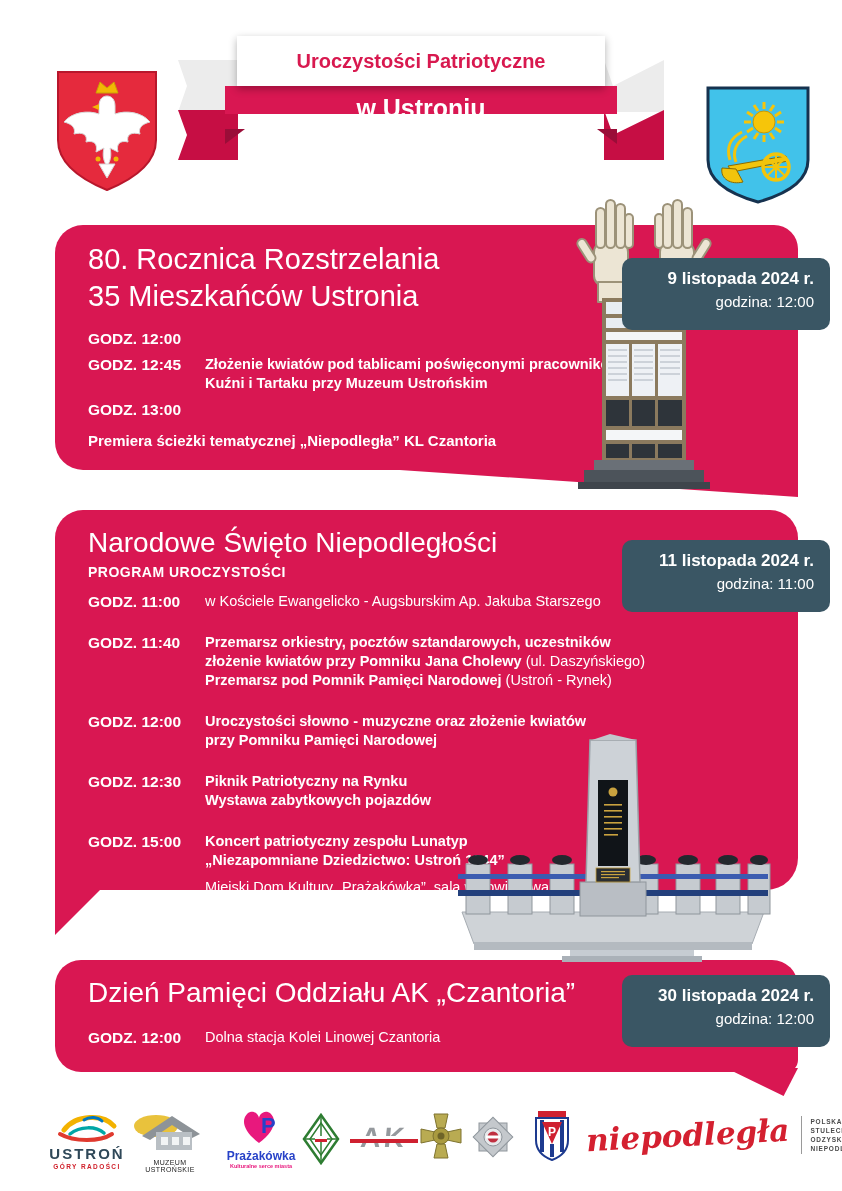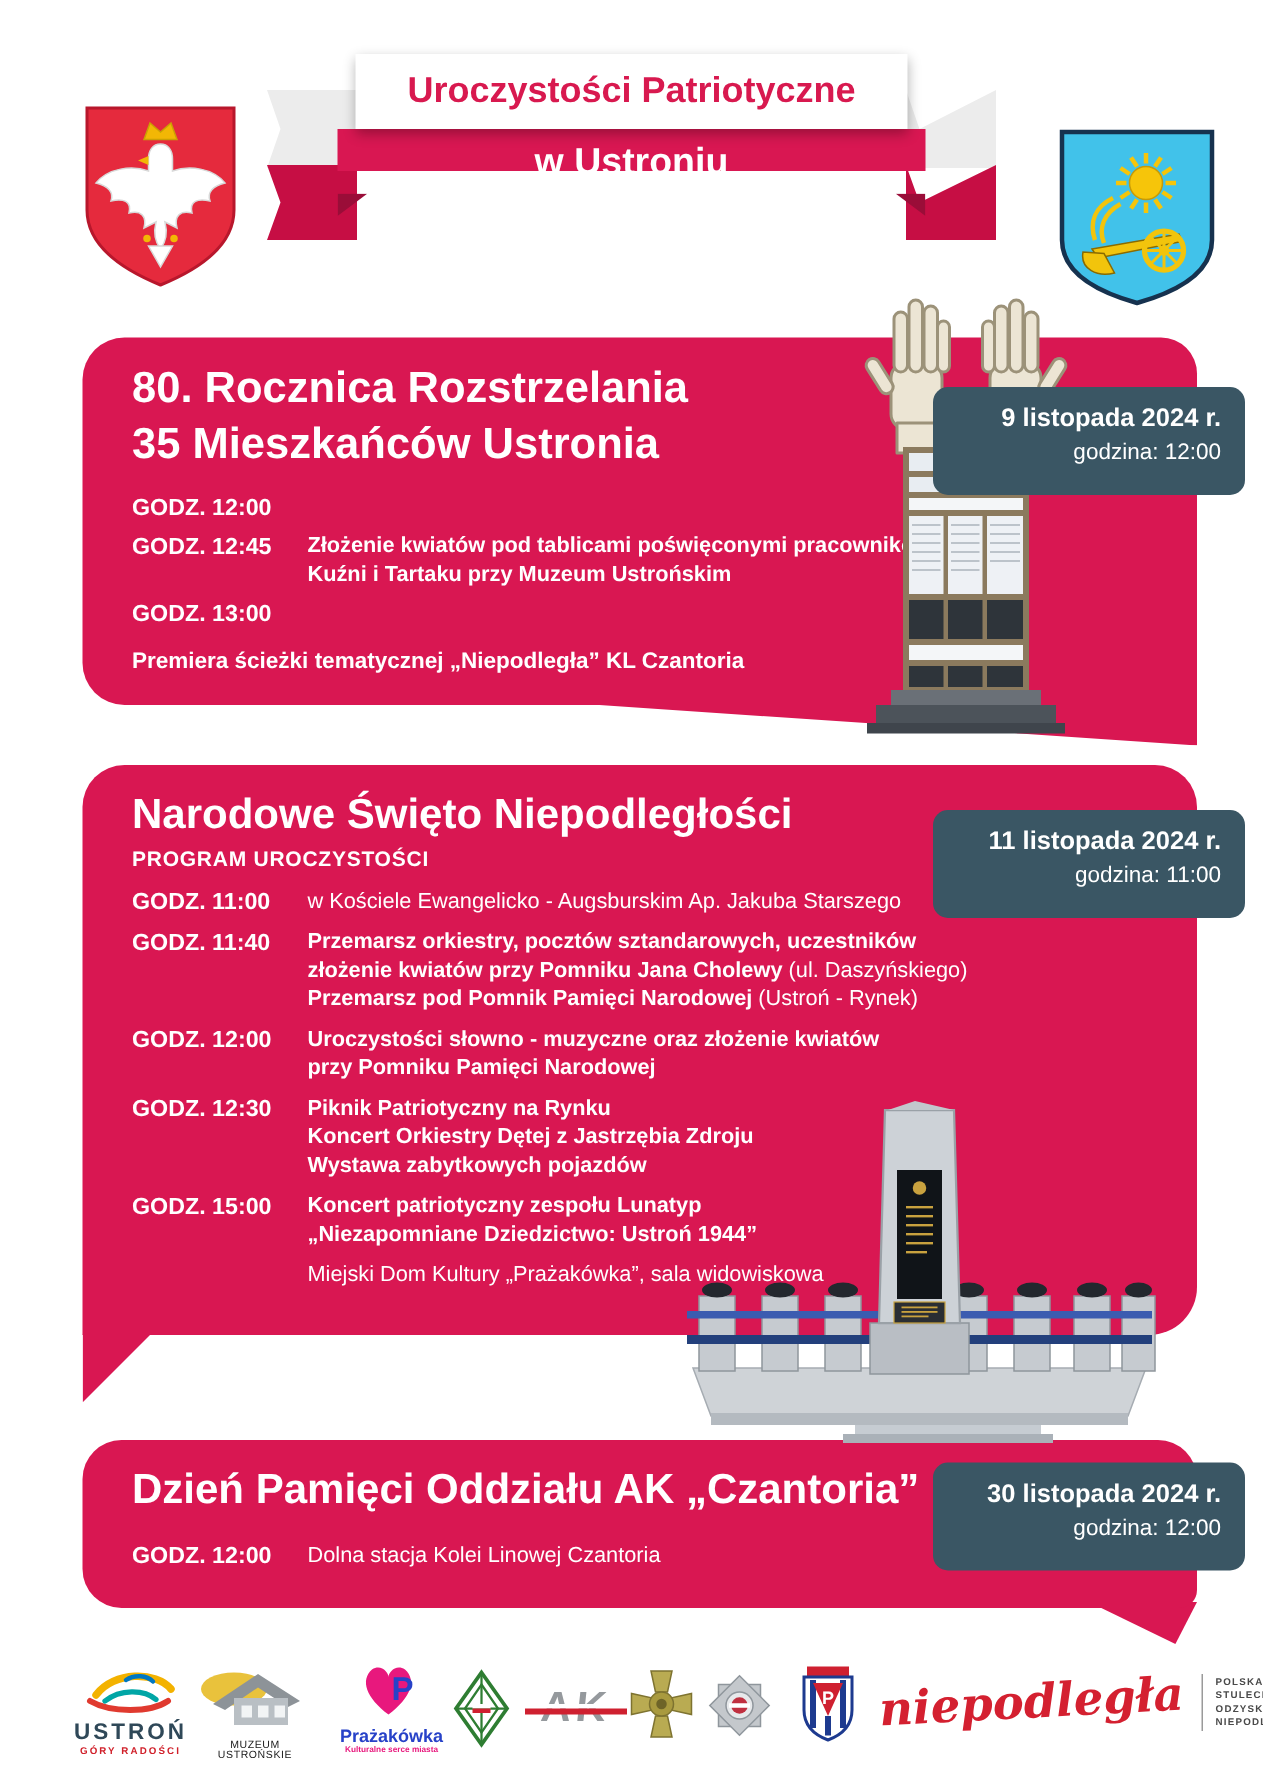--- a/index.html
+++ b/index.html
@@ -15,44 +15,44 @@
   .flap-r-gray{left:604px;top:60px;width:60px;height:52px;background:#ececec;
      clip-path:polygon(0 0,85% 50%,100% 0,100% 100%,0 100%);transform:scaleX(-1);}
   .flap-r-red{left:604px;top:110px;width:60px;height:50px;background:#c60e44;
      clip-path:polygon(0 0,85% 50%,100% 0,100% 100%,0 100%);transform:scaleX(-1);}
   .fold{position:absolute;width:20px;height:15px;background:#9a0d38;}
   .fold-l{left:225px;top:129px;clip-path:polygon(0 0,100% 0,0 100%);}
   .fold-r{left:597px;top:129px;clip-path:polygon(0 0,100% 0,100% 100%);}
   .banner-band{position:absolute;left:225px;top:86px;width:392px;height:28px;background:#d91752;
      color:#fff;font-weight:bold;font-size:25px;text-align:center;line-height:44px;z-index:6;}
   .banner-box{position:absolute;left:237px;top:36px;width:368px;height:50px;background:#fff;
-     box-shadow:0 3px 8px rgba(0,0,0,.3);color:#d8194f;font-weight:bold;font-size:24px;
+     box-shadow:0 3px 8px rgba(0,0,0,.3);color:#d8194f;font-weight:bold;font-size:20px;
      text-align:center;line-height:50px;z-index:7;}
 
   
   .emblem{position:absolute;z-index:5;}
 
   
   .sec{position:absolute;left:55px;width:743px;background:#d91752;color:#fff;z-index:10;
        box-sizing:border-box;padding:16px 24px 0 33px;}
   .sec1{top:225px;height:245px;border-radius:28px 24px 0 28px;}
   .sec2{top:510px;height:380px;border-radius:28px 28px 32px 0;}
   .sec3{top:960px;height:112px;border-radius:26px 26px 12px 26px;}
   .tail{position:absolute;background:#d91752;z-index:9;}
   .tail1{left:385px;top:469px;width:413px;height:28px;clip-path:polygon(0 0,100% 0,100% 100%);}
   .tail2{left:55px;top:889px;width:46px;height:46px;clip-path:polygon(0 0,100% 0,0 100%);}
   .tail3{left:726px;top:1068px;width:72px;height:28px;clip-path:polygon(0 0,100% 0,80% 100%);}
 
-  .sec-title{font-weight:bold;font-size:29px;line-height:37px;}
+  .sec-title{font-weight:normal;font-size:29px;line-height:37px;}
   .sec2 .sec-title{font-size:28px;line-height:34px;}
   .sec3 .sec-title{font-size:28px;line-height:34px;}
   .sec-subtitle{font-weight:bold;font-size:14px;letter-spacing:.5px;margin-top:4px;}
 
   .events{display:flex;flex-direction:column;margin-top:14px;row-gap:7px;}
-  .sec2 .events{margin-top:12px;row-gap:8px;}
+  .sec2 .events{margin-top:12px;row-gap:22px;}
   .event{display:flex;font-size:14.5px;line-height:19px;}
   .time{flex:none;width:117px;font-weight:bold;font-size:15.5px;}
   .desc{flex:1;}
   .b{font-weight:bold;}
   .gap-top{display:block;margin-top:8px;}
   .sec-note{font-weight:bold;font-size:15px;margin-top:13px;}
   .sec3 .events{margin-top:18px;}
 
   
   .badge{position:absolute;left:622px;width:208px;height:72px;background:#3a5664;
@@ -206,21 +206,20 @@
         <div class="time">GODZ. 12:00</div>
         <div class="desc">
           <div class="b">Uroczystości słowno - muzyczne oraz złożenie kwiatów</div>
           <div class="b">przy Pomniku Pamięci Narodowej</div>
         </div>
       </div>
       <div class="event">
         <div class="time">GODZ. 12:30</div>
         <div class="desc">
           <div class="b">Piknik Patriotyczny na Rynku</div>
-          <div class="b">Koncert Orkiestry Dętej z Jastrzębia Zdroju</div>
           <div class="b">Wystawa zabytkowych pojazdów</div>
         </div>
       </div>
       <div class="event">
         <div class="time">GODZ. 15:00</div>
         <div class="desc">
           <div class="b">Koncert patriotyczny zespołu Lunatyp</div>
           <div class="b">„Niezapomniane Dziedzictwo: Ustroń 1944”</div>
           <div class="gap-top">Miejski Dom Kultury „Prażakówka”, sala widowiskowa</div>
         </div>

